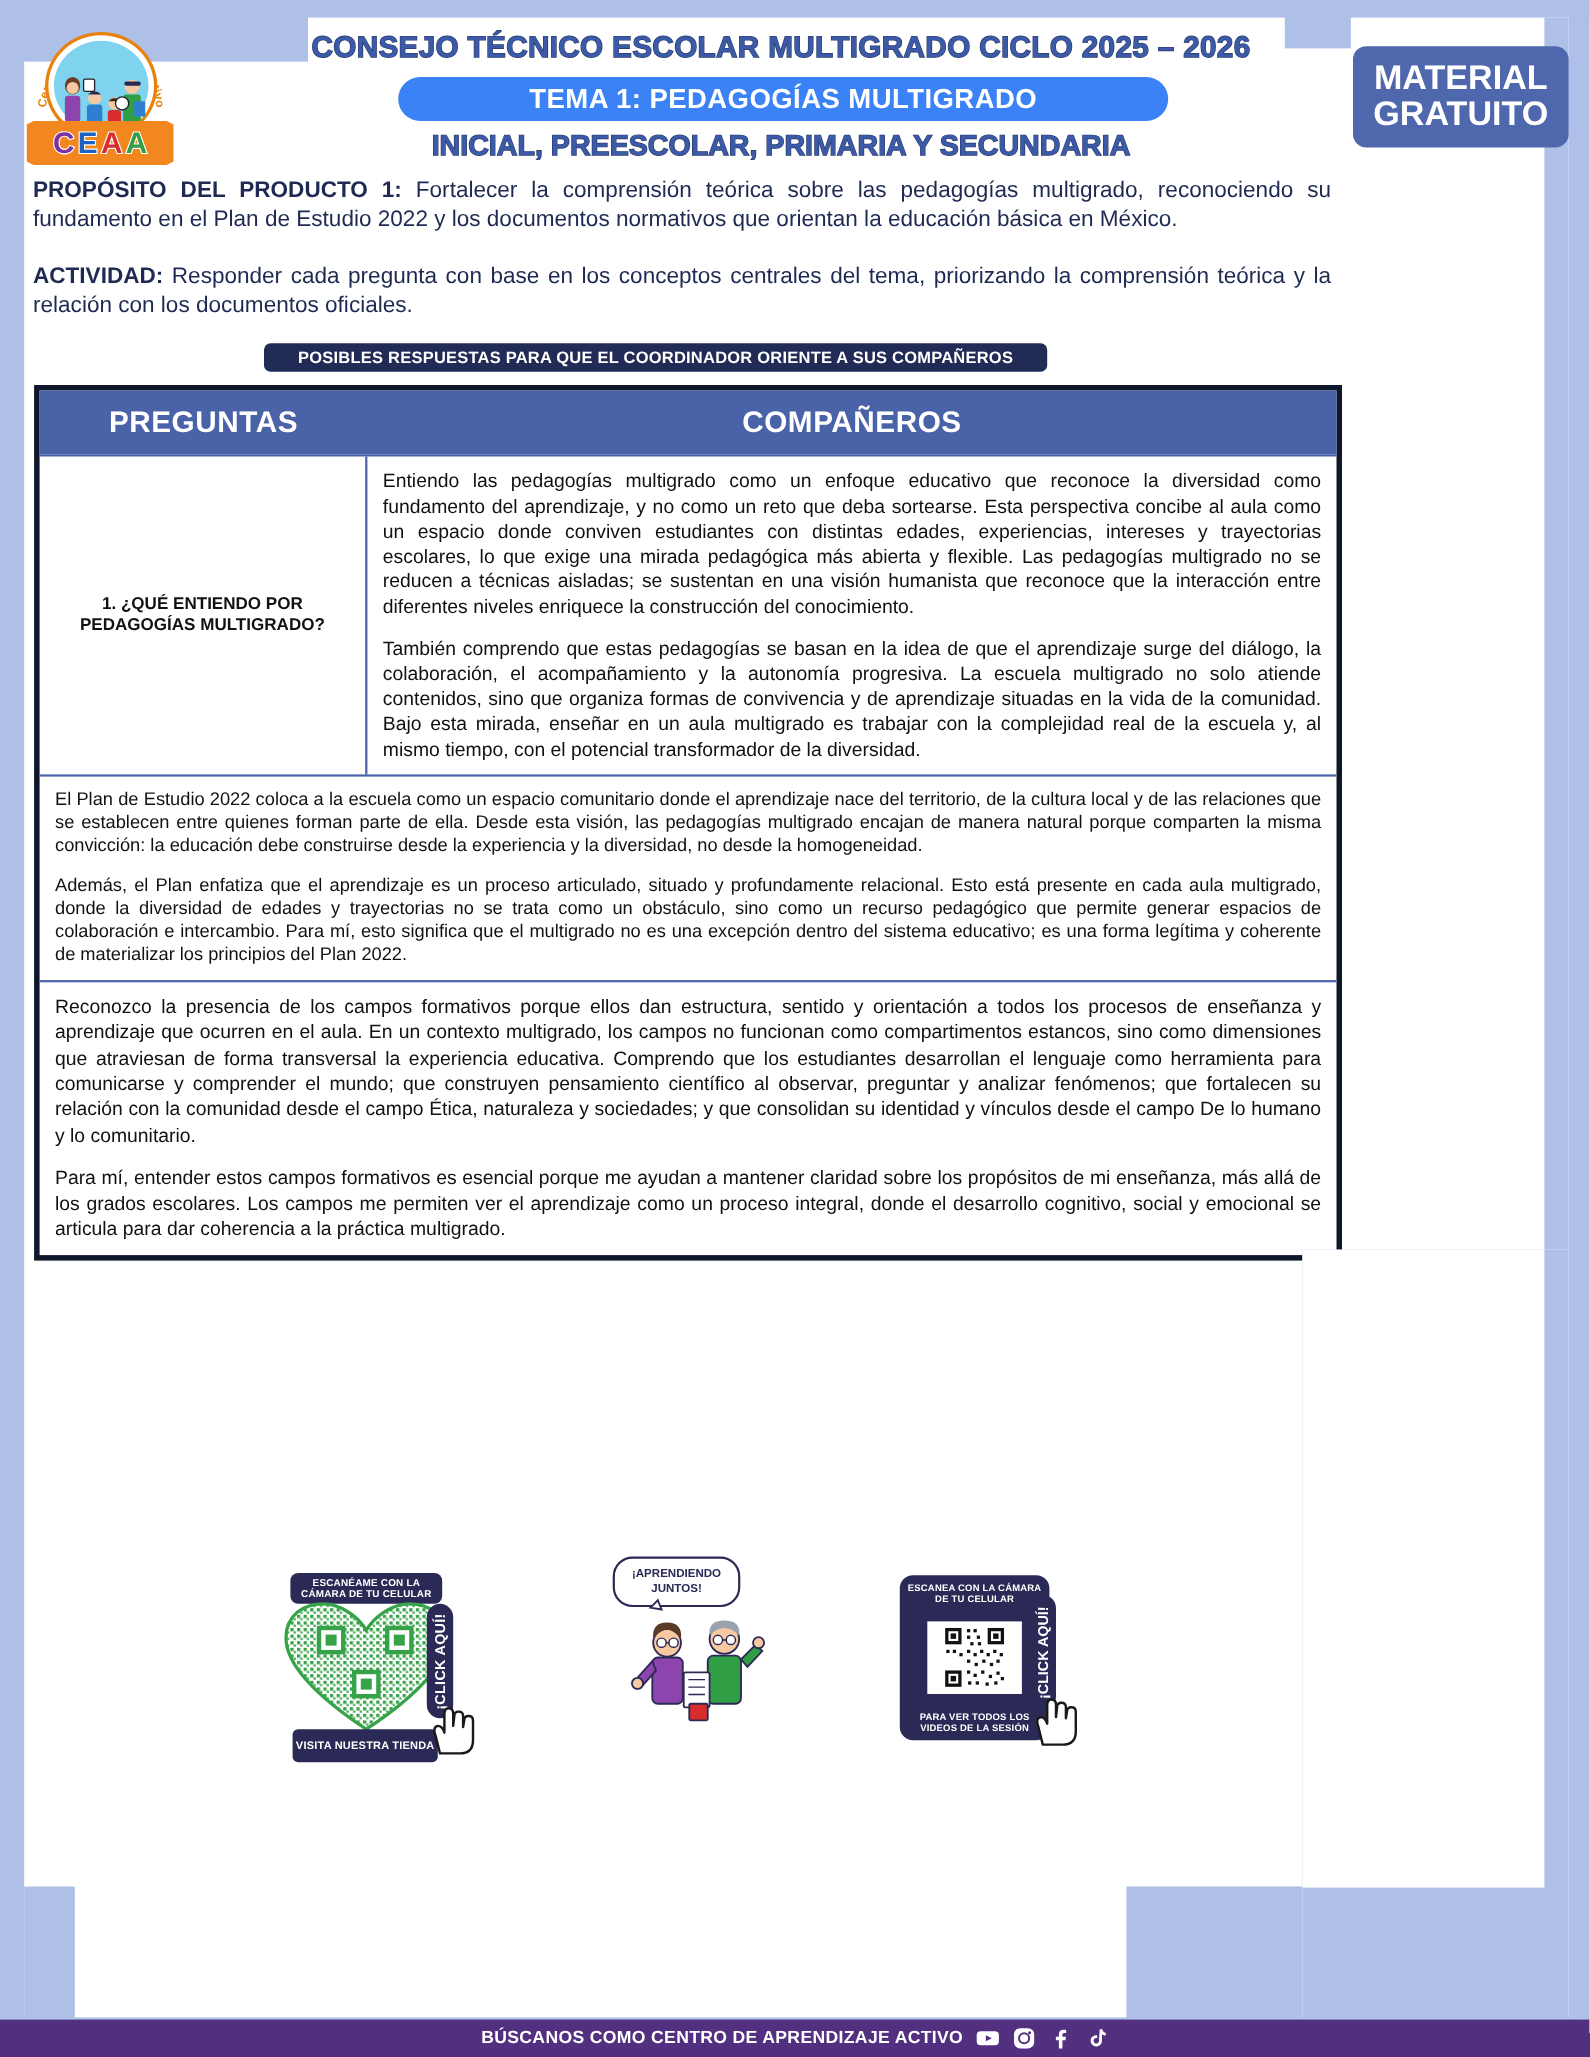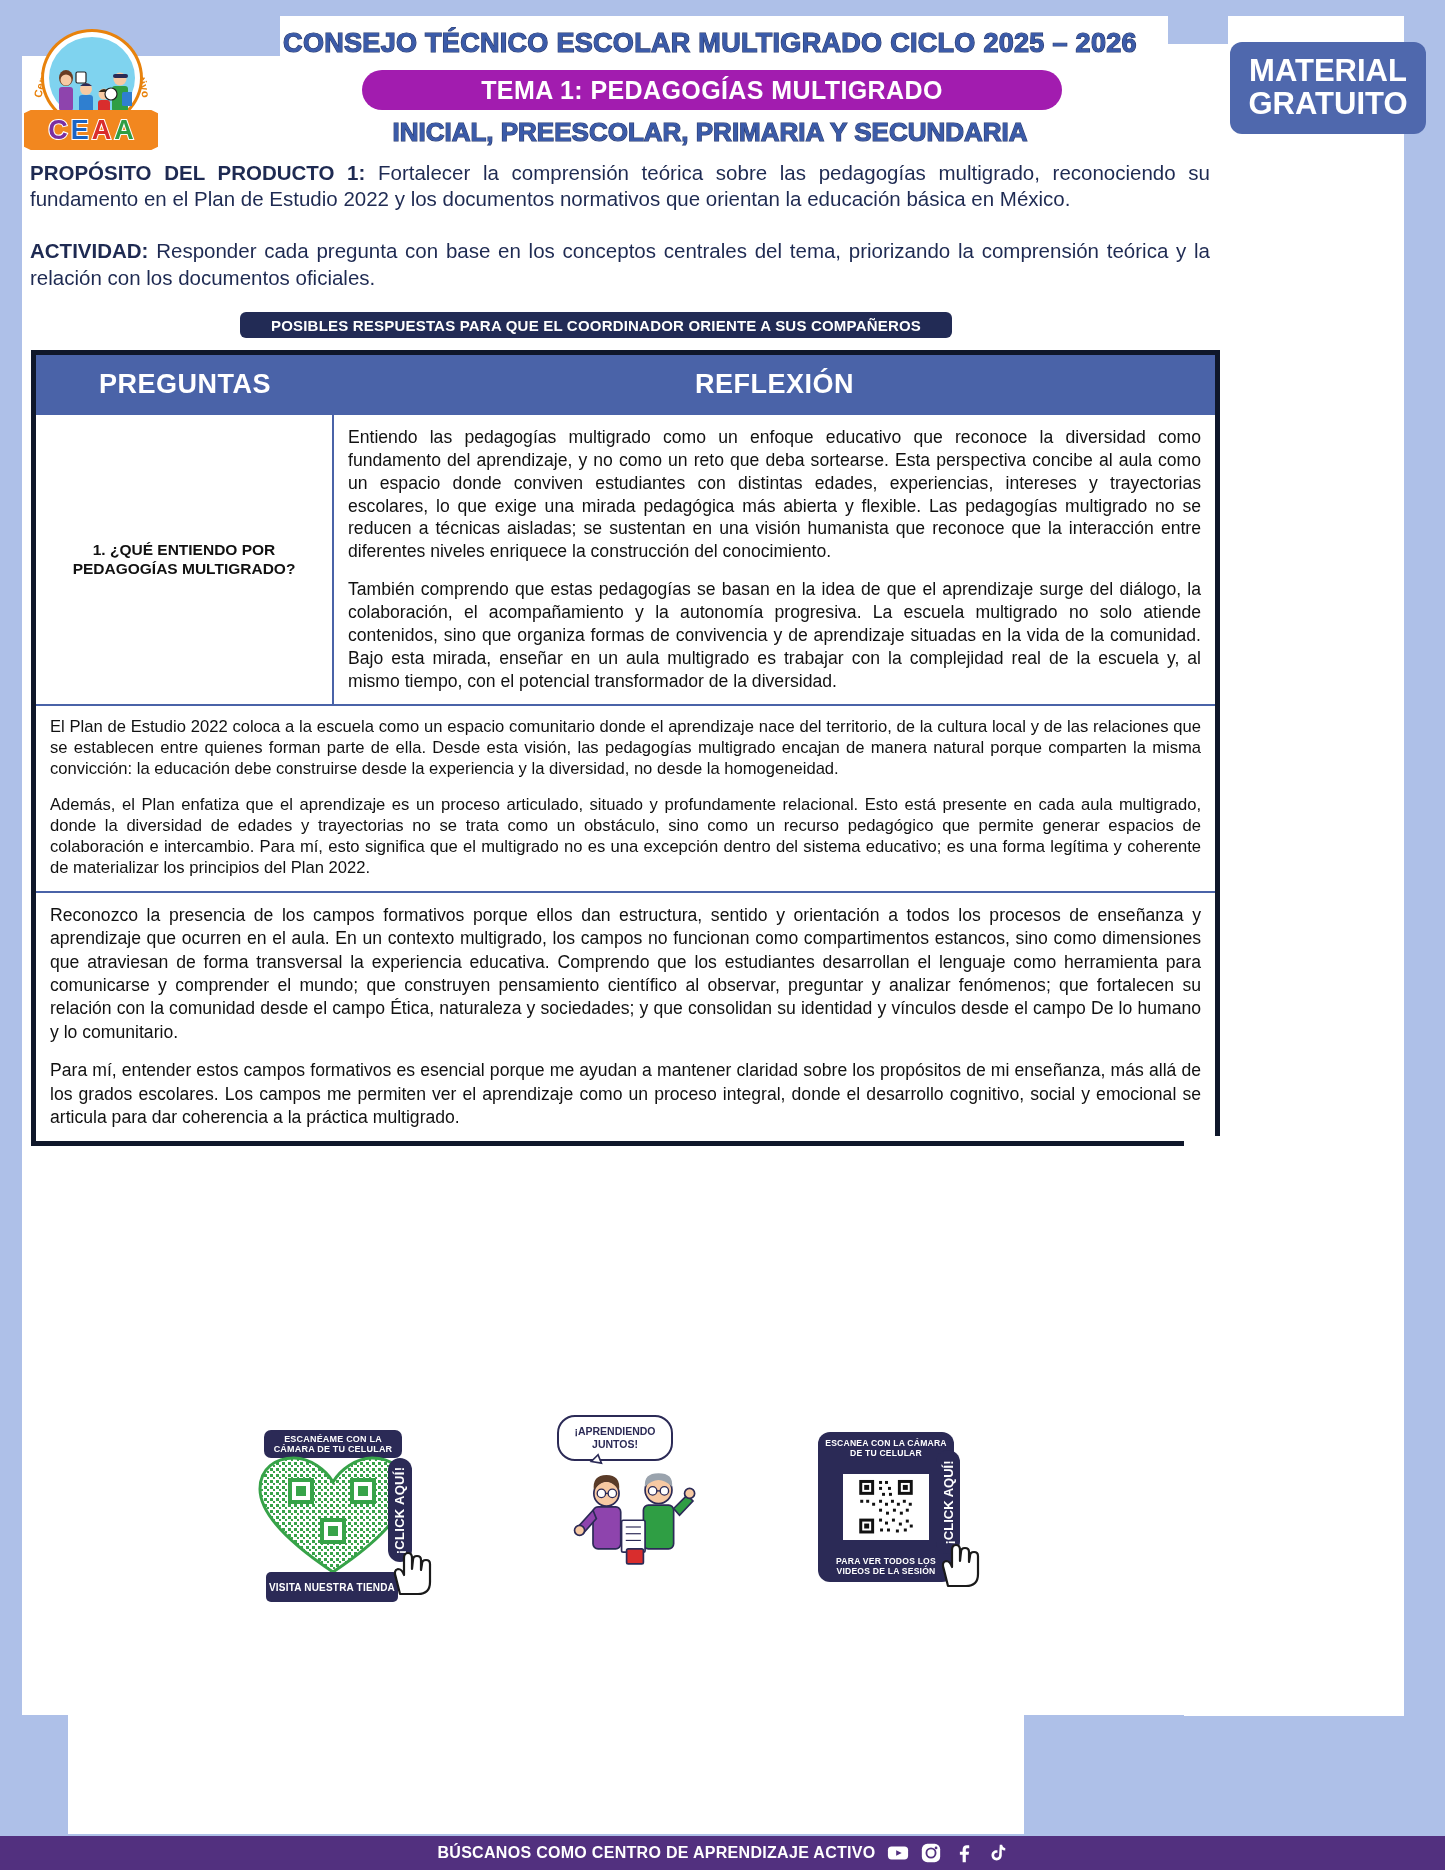--- a/index.html
+++ b/index.html
@@ -50,21 +50,21 @@
 
   .h-title{
     position:absolute;left:188px;top:6px;width:1000px;text-align:center;
     font-size:27px;font-weight:bold;letter-spacing:.3px;
     color:#3b5ba9;
     -webkit-text-stroke:1.2px #2b3a6b;paint-order:stroke fill;
     font-stretch:condensed;
   }
   .h-pill{
     position:absolute;left:340px;top:48px;width:700px;height:40px;
-    background:#a21caf;border-radius:20px;
+    background:#3b82f6;border-radius:20px;
     display:flex;align-items:center;justify-content:center;
   }
   .h-pill span{color:#fff;font-size:25px;font-weight:bold;letter-spacing:.4px;}
   .h-sub{
     position:absolute;left:188px;top:95px;width:1000px;text-align:center;
     font-size:26px;font-weight:bold;color:#3b5ba9;
     -webkit-text-stroke:1.2px #2b3a6b;paint-order:stroke fill;
   }
   .badge{
     position:absolute;left:1208px;top:20px;width:196px;height:92px;
@@ -231,21 +231,21 @@
   </p>
 </div>
 
 <div class="sect-pill">
   <span>POSIBLES RESPUESTAS PARA QUE EL COORDINADOR ORIENTE A SUS COMPAÑEROS</span>
 </div>
 
 <div class="tbl">
   <div class="thead">
     <div class="th th-q">PREGUNTAS</div>
-    <div class="th th-r">REFLEXIÓN</div>
+    <div class="th th-r">COMPAÑEROS</div>
   </div>
 
   <div class="trow">
     <div class="td-q">1. ¿QUÉ ENTIENDO POR PEDAGOGÍAS MULTIGRADO?</div>
     <div class="td-r r1">
       <p>Entiendo las pedagogías multigrado como un enfoque educativo que reconoce la diversidad como fundamento del aprendizaje, y no como un reto que deba sortearse. Esta perspectiva concibe al aula como un espacio donde conviven estudiantes con distintas edades, experiencias, intereses y trayectorias escolares, lo que exige una mirada pedagógica más abierta y flexible. Las pedagogías multigrado no se reducen a técnicas aisladas; se sustentan en una visión humanista que reconoce que la interacción entre diferentes niveles enriquece la construcción del conocimiento.</p>
       <p>También comprendo que estas pedagogías se basan en la idea de que el aprendizaje surge del diálogo, la colaboración, el acompañamiento y la autonomía progresiva. La escuela multigrado no solo atiende contenidos, sino que organiza formas de convivencia y de aprendizaje situadas en la vida de la comunidad. Bajo esta mirada, enseñar en un aula multigrado es trabajar con la complejidad real de la escuela y, al mismo tiempo, con el potencial transformador de la diversidad.</p>
     </div>
   </div>
 

